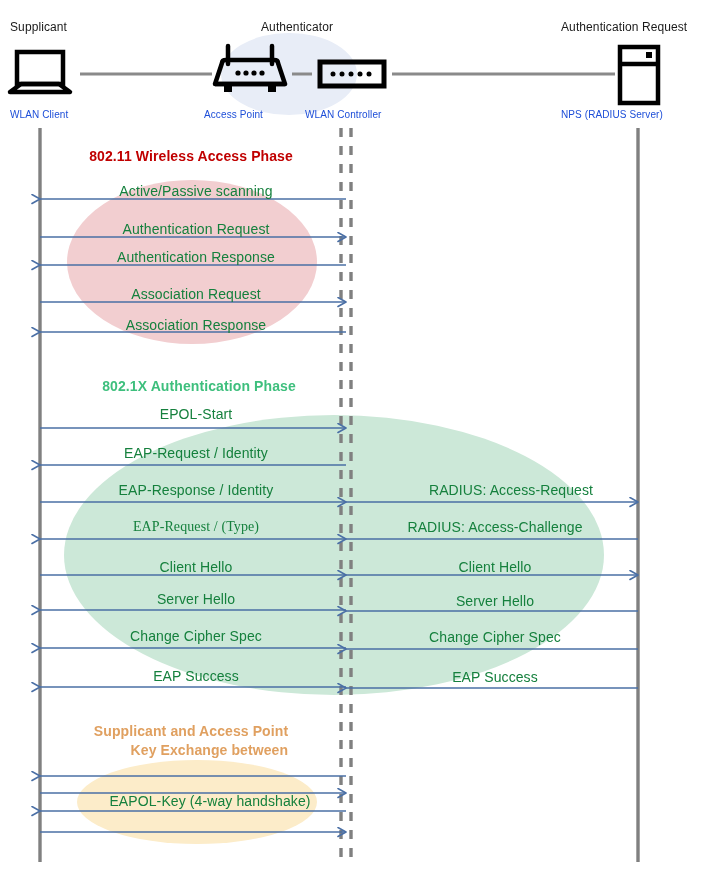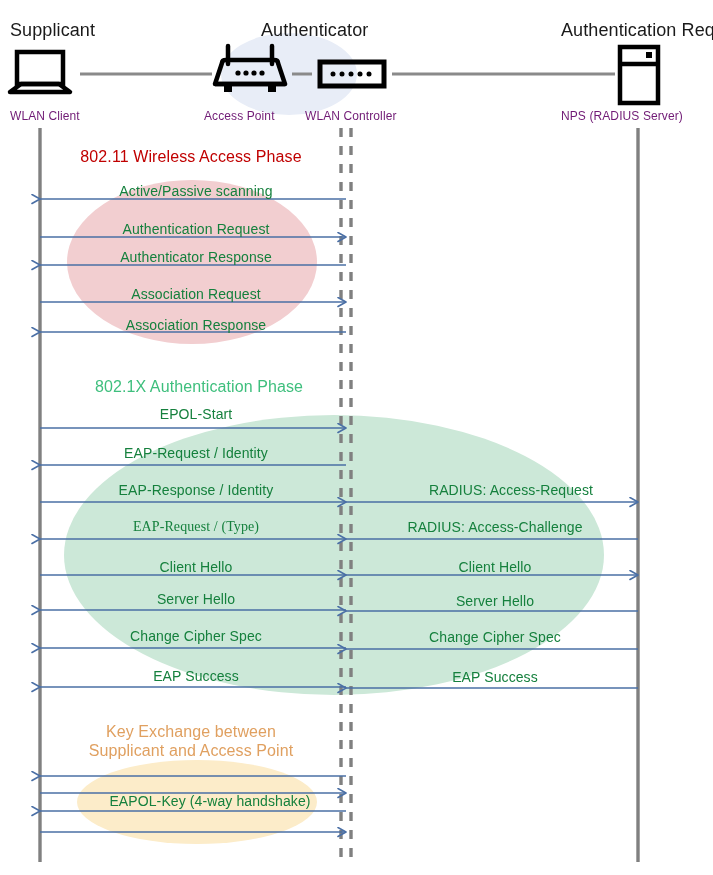--- a/index.html
+++ b/index.html
@@ -16,38 +16,38 @@
     overflow: hidden;
   }
   svg.layer {
     position: absolute;
     top: 0; left: 0;
     width: 713px;
     height: 875px;
   }
   .role-title {
     position: absolute;
-    font-size: 18px;
+    font-size: 12px;
     color: #1a1a1a;
     white-space: nowrap;
     letter-spacing: 0.1px;
   }
   .node-label {
     position: absolute;
-    font-size: 12px;
-    color: #701a75;
+    font-size: 10px;
+    color: #1d4ed8;
     white-space: nowrap;
     letter-spacing: 0.1px;
   }
   .phase-label {
     position: absolute;
-    font-size: 16px;
-    font-weight: 400;
-    white-space: nowrap;
-    text-align: center;
+    font-size: 14px;
+    font-weight: 700;
+    white-space: nowrap;
+    text-align: right;
     letter-spacing: 0.1px;
   }
   .msg-label {
     position: absolute;
     font-size: 14px;
     color: #15803d;
     white-space: nowrap;
     text-align: center;
     transform: translateX(-50%);
     letter-spacing: 0.1px;
@@ -182,26 +182,26 @@
       <div class="role-title" style="left: 10px; top: 20px;">Supplicant</div>
       <div class="role-title" style="left: 261px; top: 20px;">Authenticator</div>
       <div class="role-title" style="left: 561px; top: 20px;">Authentication Request</div>
       <div class="node-label" style="left: 10px; top: 109px;">WLAN Client</div>
       <div class="node-label" style="left: 204px; top: 109px;">Access Point</div>
       <div class="node-label" style="left: 305px; top: 109px;">WLAN Controller</div>
       <div class="node-label" style="left: 561px; top: 109px;">NPS (RADIUS Server)</div>
       <div class="phase-label" style="left: 191px; top: 147px; color: rgb(192, 0, 0); transform: translateX(-50%); line-height: 19px;">802.11 Wireless Access Phase</div>
       <div class="phase-label" style="left: 199px; top: 377px; color: rgb(62, 191, 125); transform: translateX(-50%); line-height: 19px;">802.1X Authentication Phase</div>
       <div class="phase-label" style="left: 191px; top: 722px; color: rgb(224, 160, 96); transform: translateX(-50%); line-height: 19px;">
+        <div>Supplicant and Access Point</div>
         <div>Key Exchange between</div>
-        <div>Supplicant and Access Point</div>
       </div>
       <div class="msg-label" style="left: 196px; top: 183px;">Active/Passive scanning</div>
       <div class="msg-label" style="left: 196px; top: 221px;">Authentication  Request</div>
-      <div class="msg-label" style="left: 196px; top: 249px;">Authenticator  Response</div>
+      <div class="msg-label" style="left: 196px; top: 249px;">Authentication  Response</div>
       <div class="msg-label" style="left: 196px; top: 286px;">Association Request</div>
       <div class="msg-label" style="left: 196px; top: 317px;">Association Response</div>
       <div class="msg-label" style="left: 196px; top: 406px;">EPOL-Start</div>
       <div class="msg-label" style="left: 196px; top: 445px;">EAP-Request / Identity</div>
       <div class="msg-label" style="left: 196px; top: 482px;">EAP-Response / Identity</div>
       <div class="msg-label" style="left: 196px; top: 519px; font-family: Liberation Serif, serif;">EAP-Request / (Type)</div>
       <div class="msg-label" style="left: 196px; top: 559px;">Client Hello</div>
       <div class="msg-label" style="left: 196px; top: 591px;">Server Hello</div>
       <div class="msg-label" style="left: 196px; top: 628px;">Change Cipher Spec</div>
       <div class="msg-label" style="left: 196px; top: 668px;">EAP Success</div>

